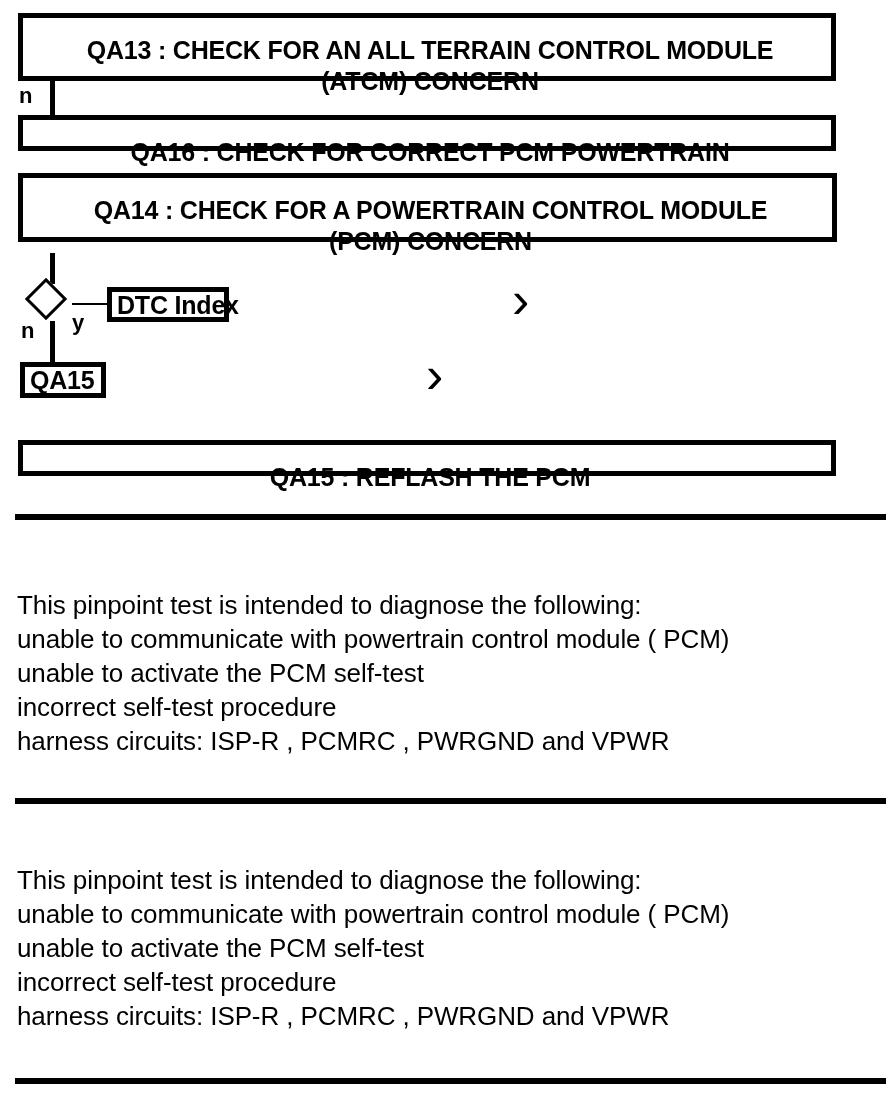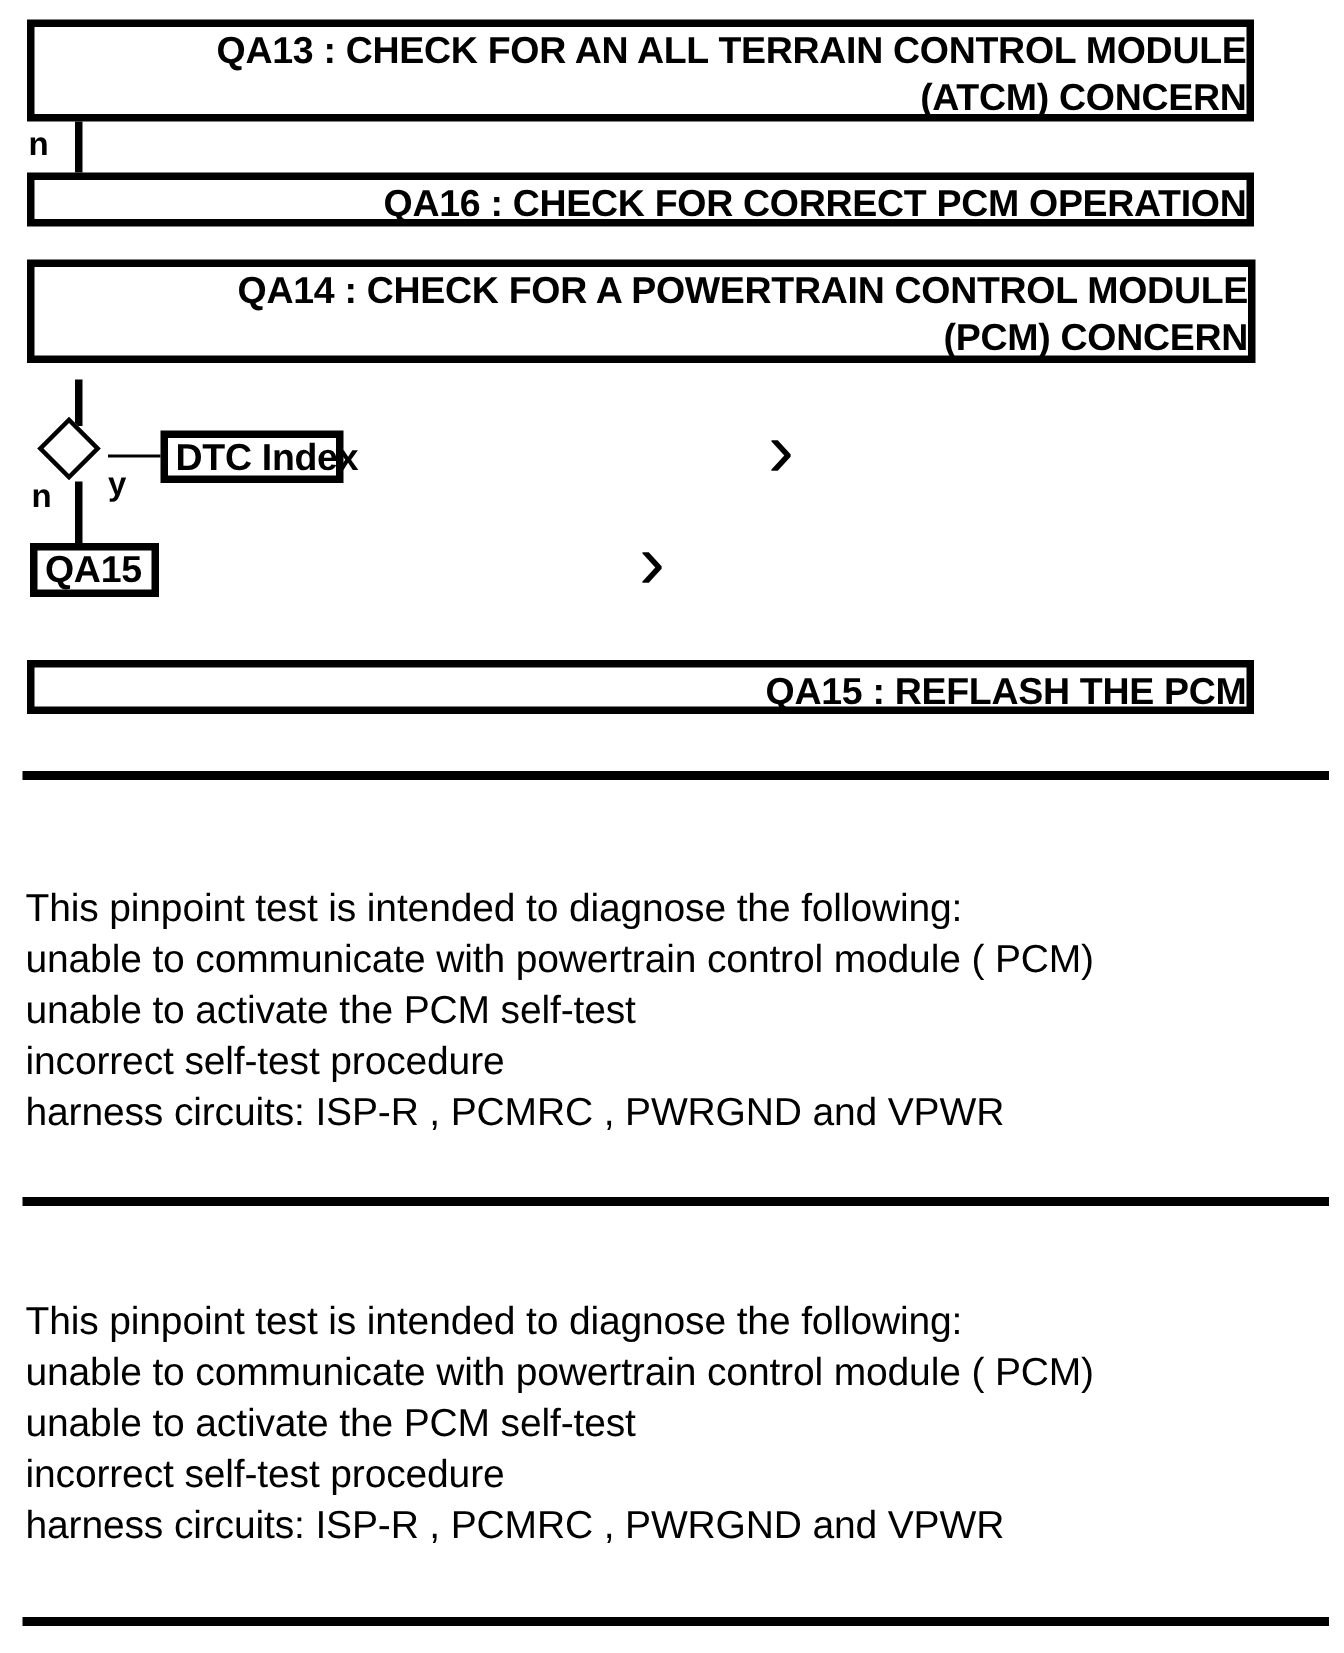--- a/index.html
+++ b/index.html
@@ -21,23 +21,23 @@
   
   .step-box {
     position: absolute;
     box-sizing: border-box;
     border: 5px solid #000000;
     background: #ffffff;
     font-weight: bold;
     font-size: 25px;
     line-height: 31px;
     letter-spacing: -0.2px;
-    padding: 1px 0 0 6px;
+    padding: 17px 0 0 6px;
     white-space: pre-line;
-    text-align: right;
+    text-align: center;
   }
 
   #box-qa13 { left: 18px;  top: 13px;  width: 818px; height: 68px; }
   #box-qa16 { left: 18px;  top: 115px; width: 818px; height: 36px; }
   #box-qa14 { left: 18px;  top: 173px; width: 819px; height: 69px; }
   #box-qa15-title { left: 18px; top: 440px; width: 818px; height: 36px; }
 
   
   .ref-box {
     position: absolute;
@@ -138,21 +138,21 @@
 </head>
 <body>
 
 <div class="step-box" id="box-qa13">QA13 : CHECK FOR AN ALL TERRAIN CONTROL MODULE
 (ATCM) CONCERN</div>
 
 <div class="conn-v" id="conn-qa13-qa16"></div>
 
 <div class="branch-label" id="label-n-qa13">n</div>
 
-<div class="step-box" id="box-qa16">QA16 : CHECK FOR CORRECT PCM OPERATION</div>
+<div class="step-box" id="box-qa16">QA16 : CHECK FOR CORRECT PCM POWERTRAIN</div>
 
 <div class="step-box" id="box-qa14">QA14 : CHECK FOR A POWERTRAIN CONTROL MODULE
 (PCM) CONCERN</div>
 
 <div class="conn-v" id="conn-qa14-diamond"></div>
 
 <div id="decision-diamond"></div>
 
 <div class="conn-h-thin" id="conn-diamond-dtc"></div>
 

